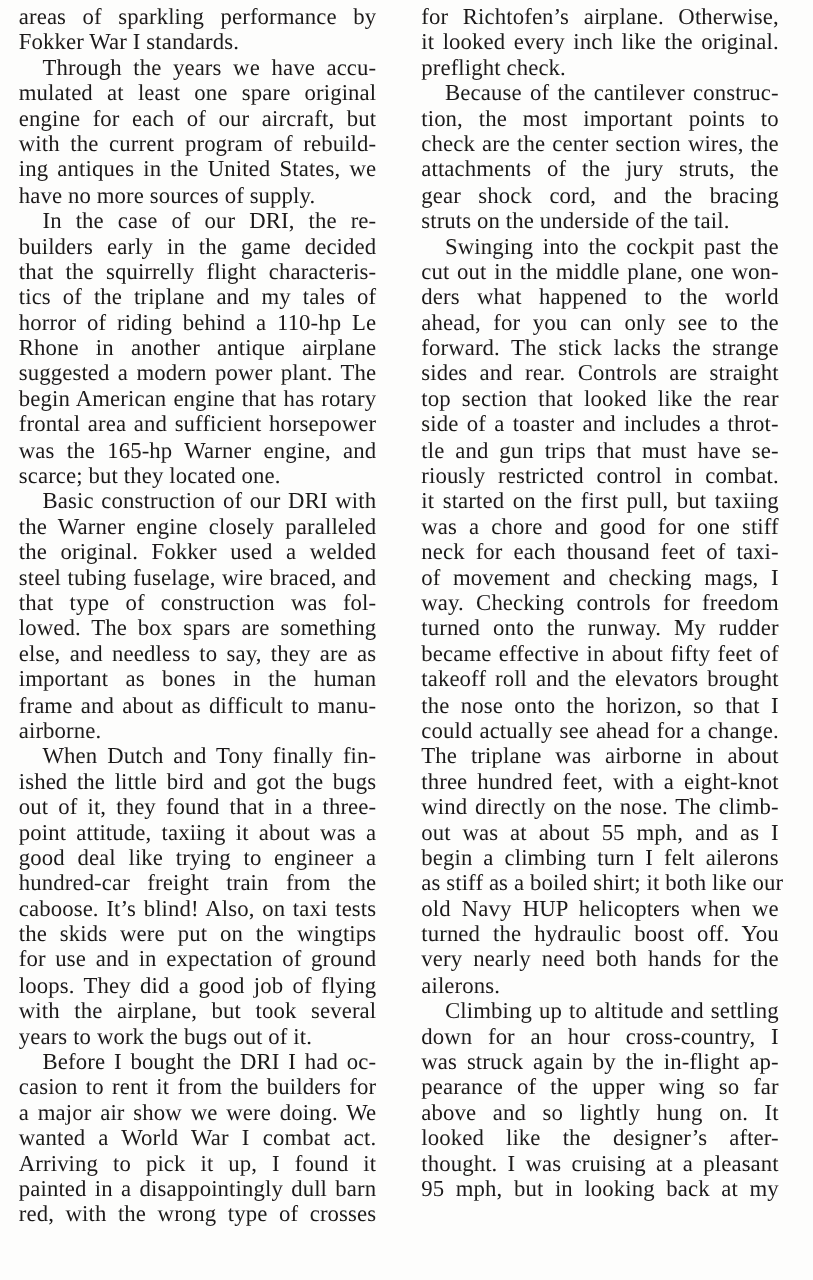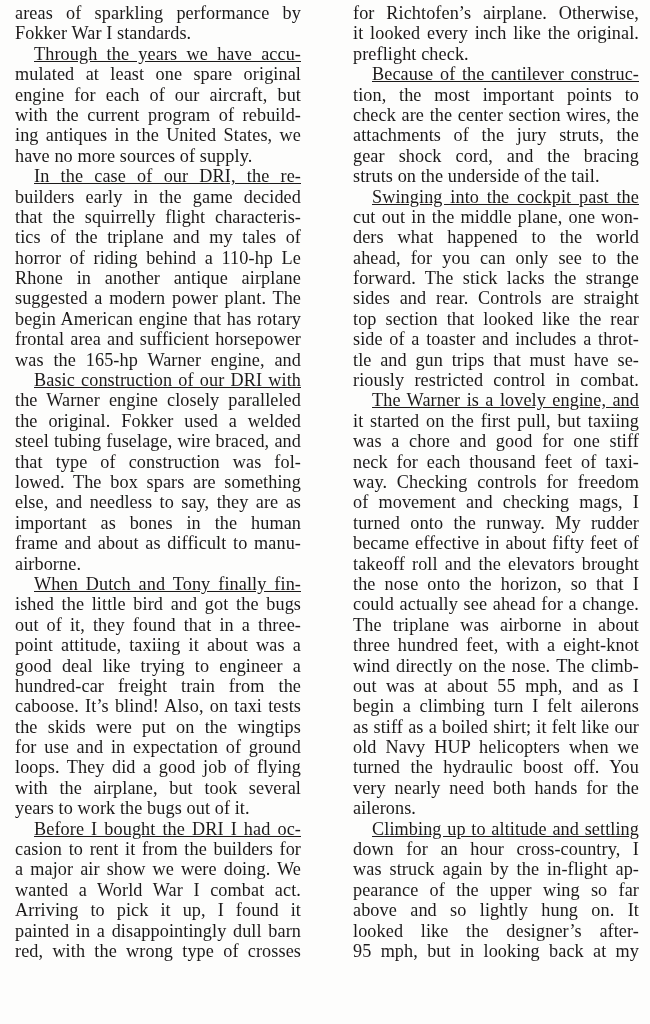--- a/index.html
+++ b/index.html
@@ -22,35 +22,34 @@
   }
   .column {
     position: absolute;
     top: 3px;
     width: 286px;
     font-size: 18.2px;
     line-height: 20.4px;
     letter-spacing: 0.1px;
   }
   .col-left { left: 15px; }
-  .col-right { left: 353px; }
+  .col-right { left: 337px; }
   .line {
     display: block;
     height: 20.4px;
     white-space: nowrap;
     text-align: justify;
     text-align-last: justify;
     overflow: visible;
   }
   .line.last {
     text-align-last: left;
   }
   .line.indent {
     padding-left: 19px;
-    text-decoration: underline;
   }
 </style>
 </head>
 <body>
 
 <div class="page">
   <div class="column col-left" id="col-left">
       <span class="line">areas of sparkling performance by</span>
       <span class="line last">Fokker War I standards.</span>
       <span class="line indent">Through the years we have accu-</span>
@@ -62,20 +61,21 @@
       <span class="line indent">In the case of our DRI, the re-</span>
       <span class="line">builders early in the game decided</span>
       <span class="line">that the squirrelly flight characteris-</span>
       <span class="line">tics of the triplane and my tales of</span>
       <span class="line">horror of riding behind a 110-hp Le</span>
       <span class="line">Rhone in another antique airplane</span>
       <span class="line">suggested a modern power plant. The</span>
       <span class="line">begin American engine that has rotary</span>
       <span class="line">frontal area and sufficient horsepower</span>
       <span class="line">was the 165-hp Warner engine, and</span>
+      <span class="line last">scarce; but they located one.</span>
       <span class="line indent">Basic construction of our DRI with</span>
       <span class="line">the Warner engine closely paralleled</span>
       <span class="line">the original. Fokker used a welded</span>
       <span class="line">steel tubing fuselage, wire braced, and</span>
       <span class="line">that type of construction was fol-</span>
       <span class="line">lowed. The box spars are something</span>
       <span class="line">else, and needless to say, they are as</span>
       <span class="line">important as bones in the human</span>
       <span class="line">frame and about as difficult to manu-</span>
       <span class="line last">airborne.</span>
@@ -112,42 +112,42 @@
       <span class="line indent">Swinging into the cockpit past the</span>
       <span class="line">cut out in the middle plane, one won-</span>
       <span class="line">ders what happened to the world</span>
       <span class="line">ahead, for you can only see to the</span>
       <span class="line">forward. The stick lacks the strange</span>
       <span class="line">sides and rear. Controls are straight</span>
       <span class="line">top section that looked like the rear</span>
       <span class="line">side of a toaster and includes a throt-</span>
       <span class="line">tle and gun trips that must have se-</span>
       <span class="line">riously restricted control in combat.</span>
-      <span class="line indent">The Warner is a lovely engine, and</span>
       <span class="line">it started on the first pull, but taxiing</span>
       <span class="line">was a chore and good for one stiff</span>
       <span class="line">neck for each thousand feet of taxi-</span>
+      <span class="line">of movement and checking mags, I</span>
       <span class="line">way. Checking controls for freedom</span>
-      <span class="line">of movement and checking mags, I</span>
       <span class="line">turned onto the runway. My rudder</span>
       <span class="line">became effective in about fifty feet of</span>
       <span class="line">takeoff roll and the elevators brought</span>
       <span class="line">the nose onto the horizon, so that I</span>
       <span class="line">could actually see ahead for a change.</span>
       <span class="line">The triplane was airborne in about</span>
       <span class="line">three hundred feet, with a eight-knot</span>
       <span class="line">wind directly on the nose. The climb-</span>
       <span class="line">out was at about 55 mph, and as I</span>
       <span class="line">begin a climbing  turn I felt ailerons</span>
-      <span class="line">as stiff as a boiled shirt; it felt like our</span>
+      <span class="line">as stiff as a boiled shirt; it both like our</span>
       <span class="line">old Navy HUP helicopters when we</span>
       <span class="line">turned the hydraulic boost off. You</span>
       <span class="line">very nearly need both hands for the</span>
       <span class="line last">ailerons.</span>
       <span class="line indent">Climbing up to altitude and settling</span>
       <span class="line">down for an hour cross-country, I</span>
       <span class="line">was struck again by the in-flight ap-</span>
       <span class="line">pearance of the upper wing so far</span>
       <span class="line">above and so lightly hung on. It</span>
       <span class="line">looked like the designer’s after-</span>
+      <span class="line">thought. I was cruising at a pleasant</span>
       <span class="line">95 mph, but in looking back at my</span>
     </div>
 </div>
 
 </body></html>

